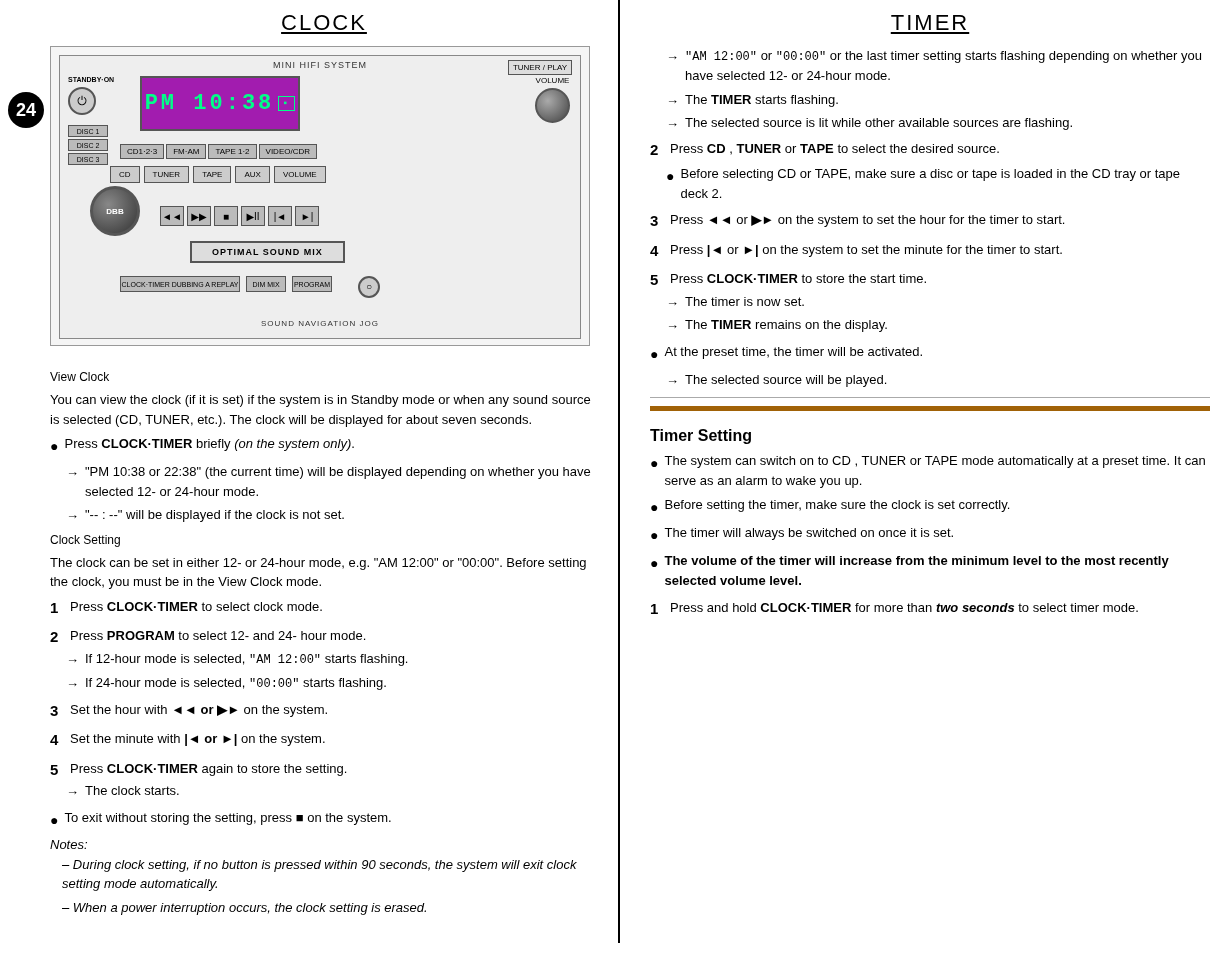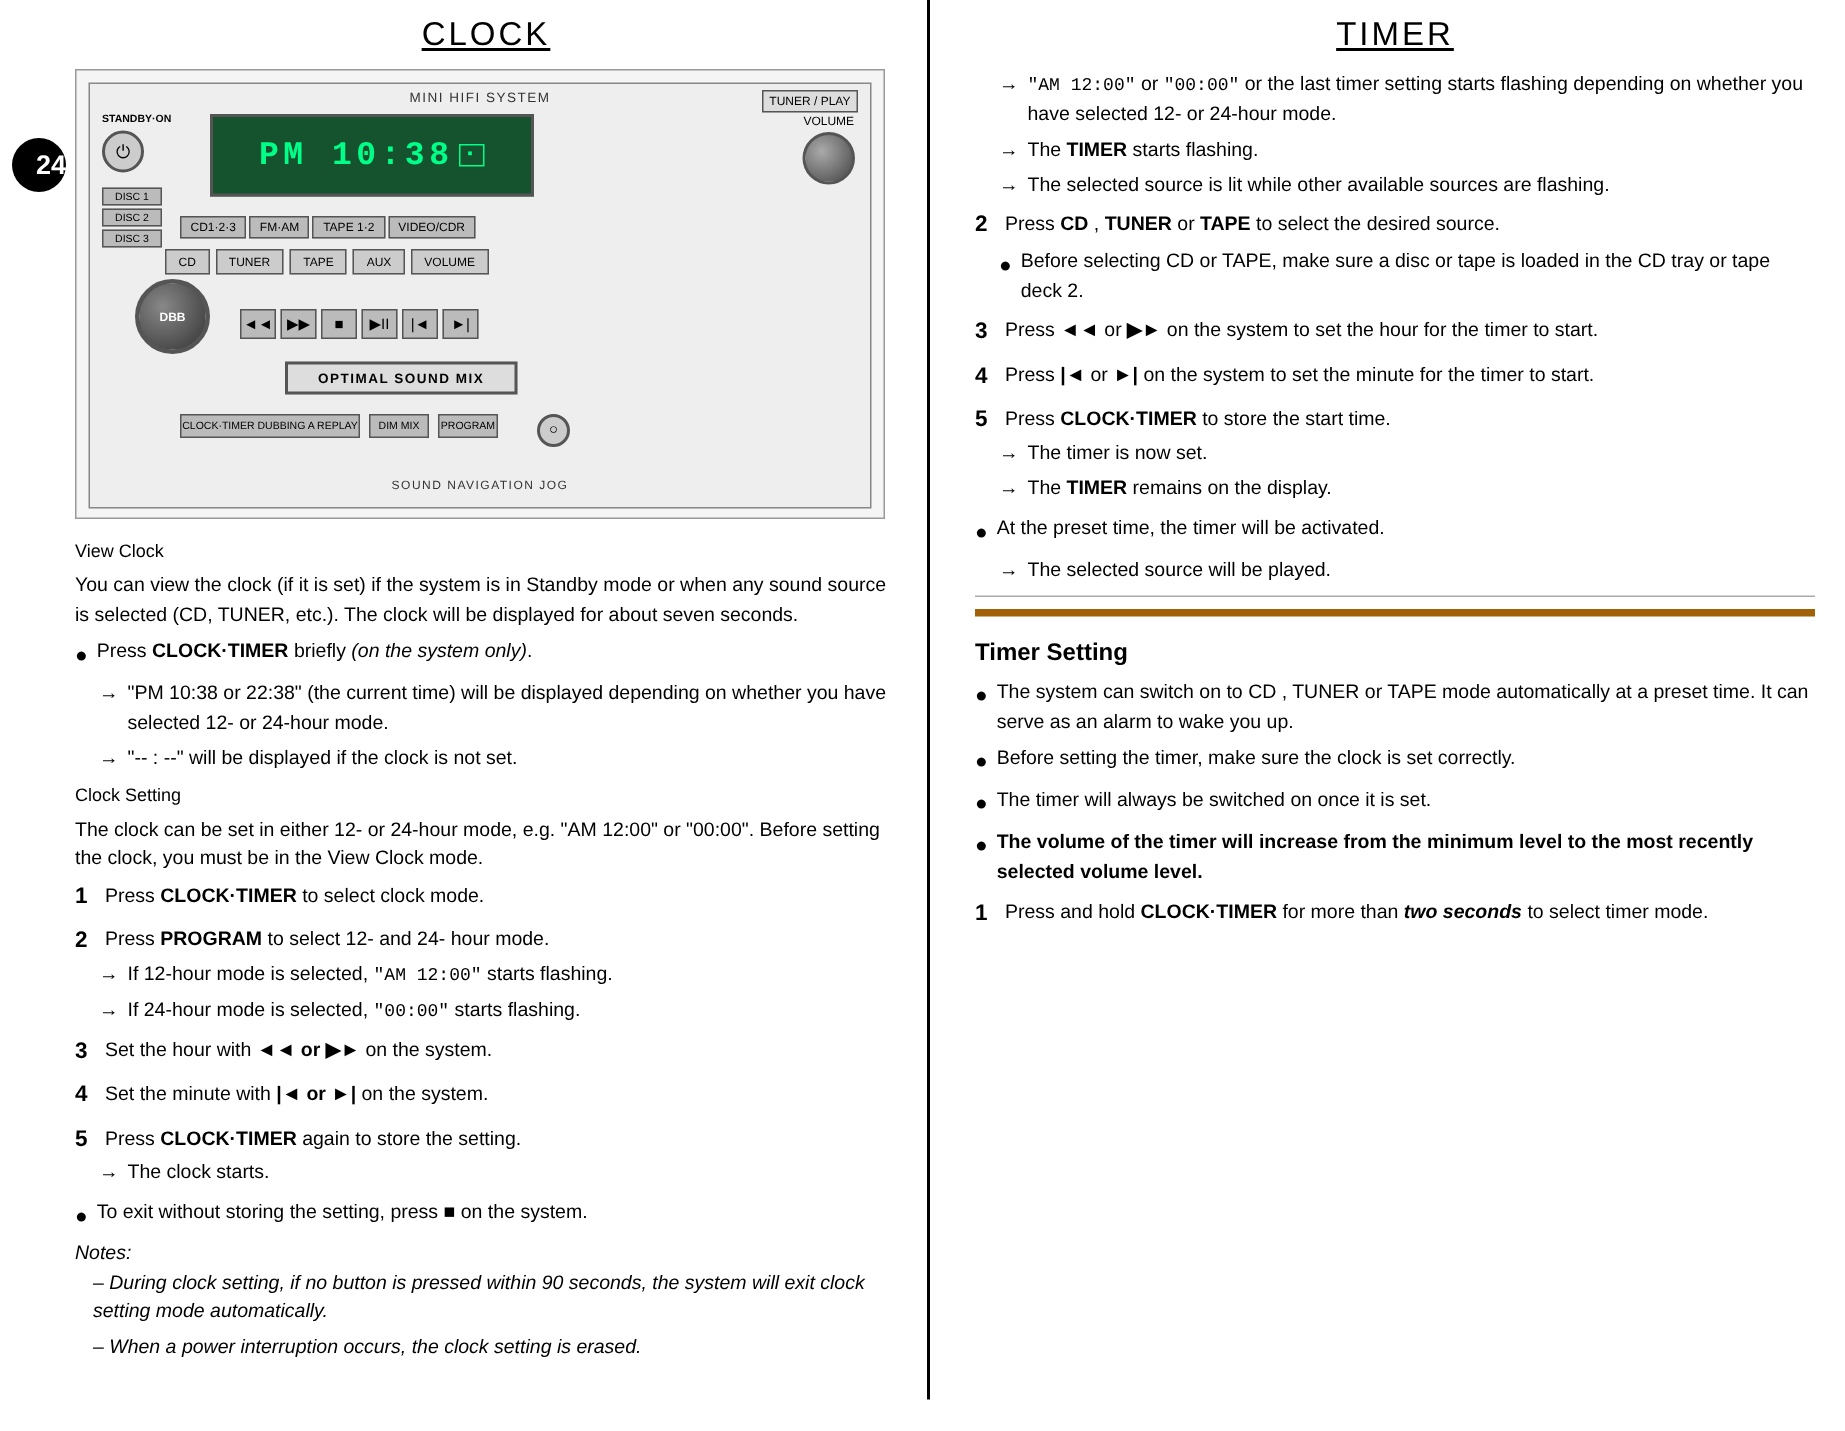--- a/index.html
+++ b/index.html
@@ -33,21 +33,21 @@
       position: absolute;
       left: 8px;
       top: 92px;
       background: #000;
       color: #fff;
       width: 36px;
       height: 36px;
       border-radius: 50%;
       display: flex;
       align-items: center;
-      justify-content: flex-end;
+      justify-content: center;
       font-size: 18px;
       font-weight: bold;
       z-index: 10;
     }
 
     
     .main-content {
       display: flex;
       flex-direction: row;
       padding: 0;
@@ -74,21 +74,21 @@
       text-decoration: underline;
       margin-bottom: 10px;
       letter-spacing: 2px;
     }
 
     
     .device-illustration {
       border: 1px solid #999;
       width: 540px;
       height: 300px;
-      margin-bottom: 14px;
+      margin-bottom: 24px;
       background: #f5f5f5;
       position: relative;
       overflow: hidden;
     }
 
     .device-inner {
       margin: 8px;
       border: 1px solid #888;
       height: 284px;
       background: #eee;
@@ -145,23 +145,23 @@
       display: flex;
       align-items: center;
       justify-content: center;
     }
 
     
     .display-screen {
       position: absolute;
       left: 80px;
       top: 20px;
-      width: 216px;
+      width: 160px;
       height: 55px;
-      background: #14532d;
+      background: #a21caf;
       border: 2px solid #555;
       display: flex;
       align-items: center;
       justify-content: center;
       color: #00ff88;
       font-size: 22px;
       font-weight: bold;
       font-family: 'Courier New', monospace;
       letter-spacing: 3px;
     }

